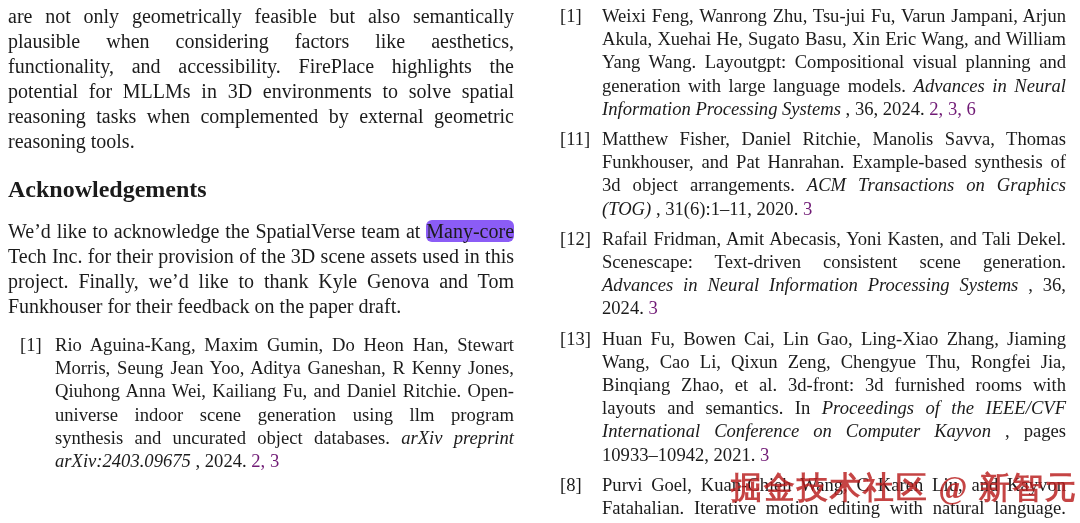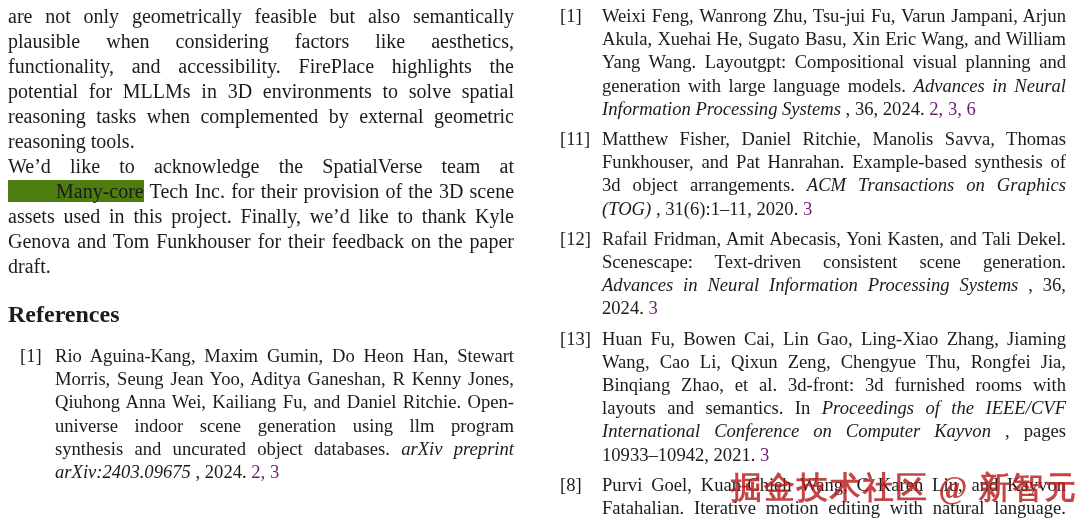--- a/index.html
+++ b/index.html
@@ -1,15 +1,15 @@
 <!DOCTYPE html>
 <html><head>
 <meta charset="utf-8">
 <style>
-  * { margin: 0; padding: 0; box-sizing: border-box; }
+  * { margin: 0; padding: 0; box-sizing: border-box; border-radius: 6px; }
   html, body { background: #ffffff; }
   .page {
     position: relative;
     width: 1080px;
     height: 523px;
     background: #ffffff;
     font-family: "Liberation Serif", serif;
     color: #1b1b1b;
     overflow: hidden;
   }
@@ -38,21 +38,21 @@
     hyphens: auto;
     -webkit-hyphens: auto;
     padding-left: 42px;
     margin-bottom: 7px;
   }
   .col-left .ref { padding-left: 47px; margin-top: 14px; }
   .ref-num { position: absolute; left: 0; top: 0; }
   .col-left .ref-num { left: 12px; }
   .ref-venue { font-style: italic; }
   .ref-pages { color: #701a75; }
-  .hl { background: #4d7c0f; padding-left: 48px; }
+  .hl { background: #8b5cf6; }
   .watermark {
     position: absolute;
     right: 2px;
     top: 467px;
     font-size: 31px;
     font-weight: bold;
     letter-spacing: 2px;
     color: #b91c1c;
     opacity: 0.82;
     white-space: nowrap;
@@ -60,28 +60,28 @@
   }
 </style>
 </head>
 <body>
 
 <div class="page" lang="en">
 
   <div class="col col-left">
     <p class="body-par">are not only geometrically feasible but also semantically plausible when considering factors like aesthetics, functionality, and accessibility. FirePlace highlights the potential for MLLMs in 3D environments to solve spatial reasoning tasks when complemented by external geometric reasoning tools.</p>
 
+    <h2 class="section-heading">Acknowledgements</h2>
 
     <p class="body-par">
       <span>We’d like to acknowledge the SpatialVerse team at</span>
       <span class="hl">Many-core</span>
       <span>Tech Inc. for their provision of the 3D scene assets used in this project. Finally, we’d like to thank Kyle Genova and Tom Funkhouser for their feedback on the paper draft.</span>
     </p>
 
-    <h2 class="section-heading">References</h2>
 
     <div class="ref">
       <span class="ref-num">[1]</span>
       <span class="ref-authors">Rio Aguina-Kang, Maxim Gumin, Do Heon Han, Stewart Morris, Seung Jean Yoo, Aditya Ganeshan, R Kenny Jones, Qiuhong Anna Wei, Kailiang Fu, and Daniel Ritchie.</span>
       <span class="ref-title">Open-universe indoor scene generation using llm program synthesis and uncurated object databases.</span>
       <span class="ref-connector"></span>
       <span class="ref-venue">arXiv preprint arXiv:2403.09675</span>
       <span class="ref-tail">, 2024.</span>
       <span class="ref-pages">2, 3</span>
     </div>

